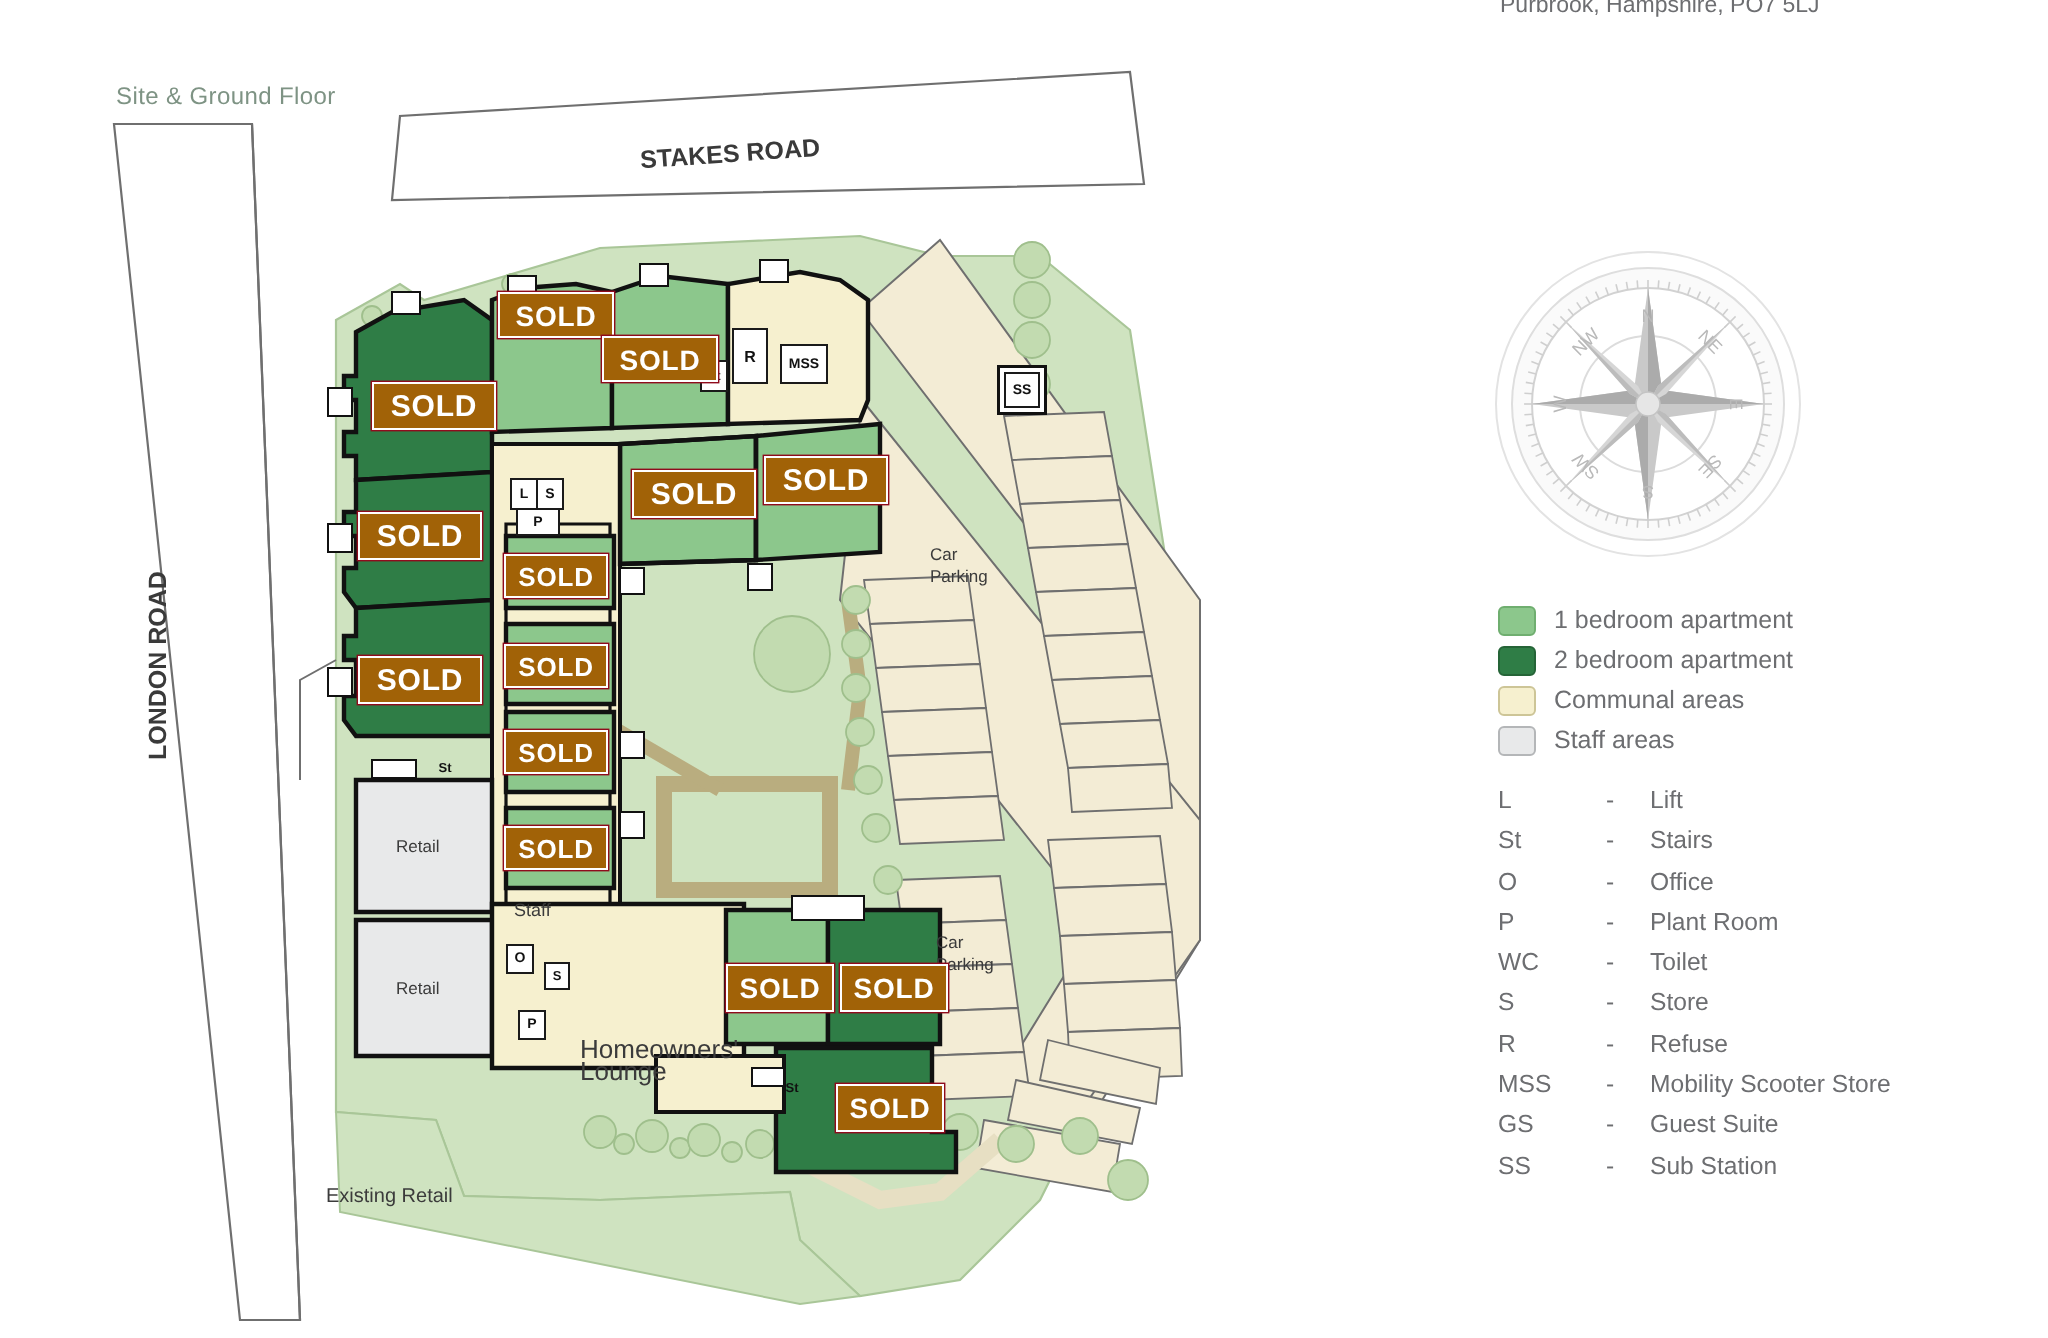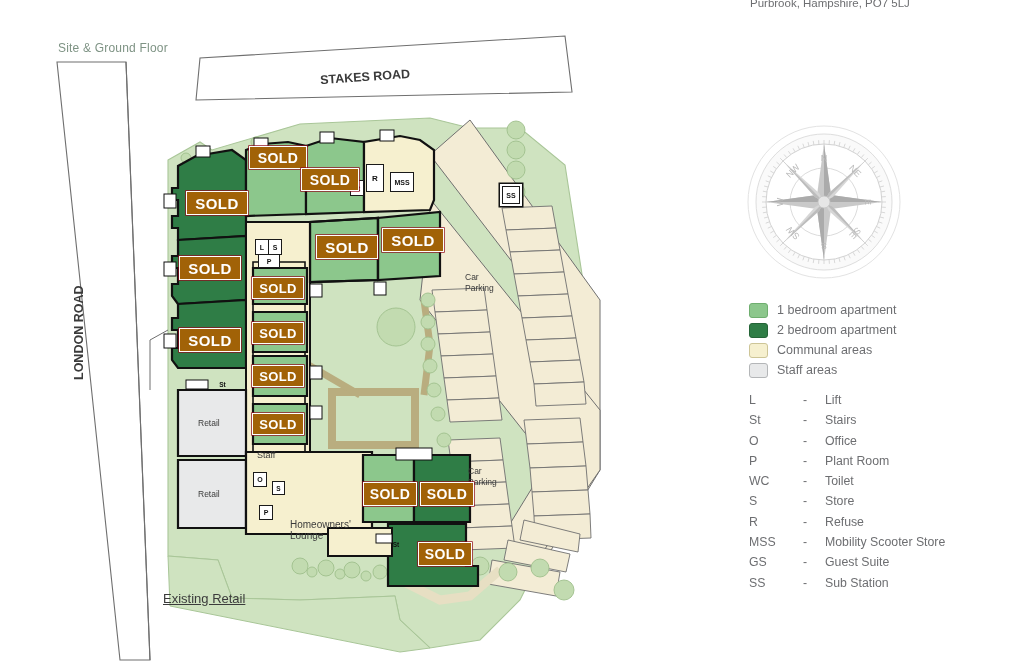--- a/index.html
+++ b/index.html
@@ -397,23 +397,23 @@
     </g>
   </svg>
 
   <div class="roadlbl" style="left:320px;top:70px;font-size:12.5px;transform:rotate(-4deg);">STAKES ROAD</div>
   <div class="roadlbl" style="left:72px;top:380px;font-size:12.5px;transform:rotate(-90deg);transform-origin:left top;">LONDON ROAD</div>
 
   <div class="maplbl" style="left:465px;top:272px;font-size:8.5px;">Car<br>Parking</div>
   <div class="maplbl" style="left:468px;top:466px;font-size:8.5px;">Car<br>Parking</div>
   <div class="maplbl" style="left:198px;top:418px;font-size:8.5px;">Retail</div>
   <div class="maplbl" style="left:198px;top:489px;font-size:8.5px;">Retail</div>
-  <div class="maplbl" style="left:163px;top:593px;font-size:13px;text-decoration:underline;">Existing Retail</div>
+  <div class="maplbl" style="left:163px;top:593px;font-size:10px;">Existing Retail</div>
   <div class="maplbl" style="left:257px;top:450px;font-size:9px;">Staff</div>
-  <div class="maplbl" style="left:290px;top:487px;font-size:10px;margin-top:32px;">Homeowners'<br>Lounge</div>
+  <div class="maplbl" style="left:290px;top:487px;font-size:13px;margin-top:32px;">Homeowners'<br>Lounge</div>
 
   <div class="roombox" style="left:366px;top:164px;width:16px;height:26px;font-size:8px;">R</div>
   <div class="roombox" style="left:390px;top:172px;width:22px;height:18px;font-size:7px;">MSS</div>
   <div class="roombox" style="left:350px;top:180px;width:12px;height:14px;font-size:6.5px;">St</div>
   <div class="roombox" style="left:502px;top:186px;width:16px;height:16px;font-size:7px;
        box-shadow:0 0 0 2px #fff, 0 0 0 3.5px #111;">SS</div>
   <div class="roombox" style="left:255px;top:239px;width:12px;height:14px;font-size:7px;">L</div>
   <div class="roombox" style="left:268px;top:239px;width:12px;height:14px;font-size:7px;">S</div>
   <div class="roombox" style="left:258px;top:254px;width:20px;height:12px;font-size:7px;">P</div>
   <div class="roombox" style="left:216px;top:378px;width:13px;height:12px;font-size:6.5px;border:none;background:none;">St</div>

